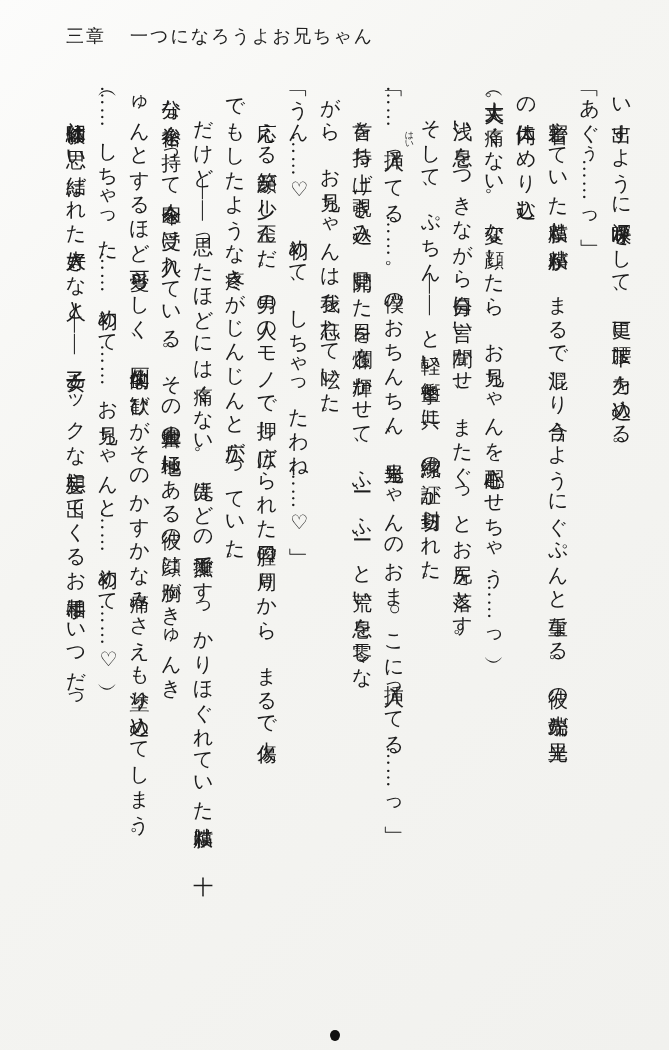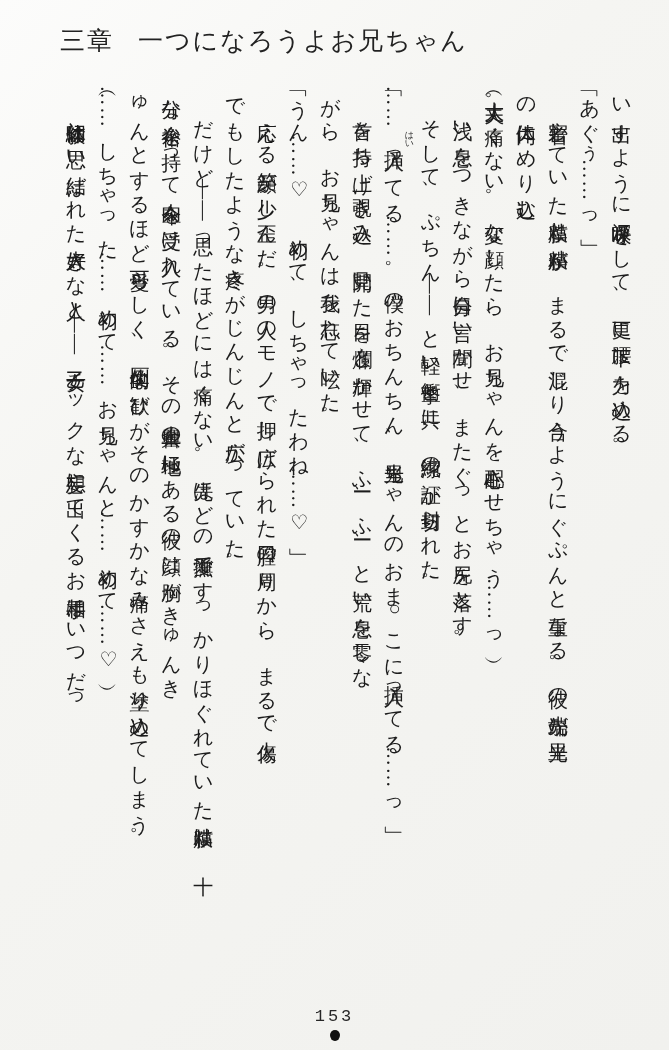--- a/index.html
+++ b/index.html
@@ -15,22 +15,22 @@
     font-family: "Liberation Serif", "DejaVu Serif", serif;
     color: #1e1e1e;
   }
   .page {
     position: absolute;
     inset: 0;
   }
   .running-head {
     position: absolute;
     top: 24px;
-    left: 60px;
-    font-size: 25px;
+    left: 66px;
+    font-size: 18px;
     letter-spacing: 2px;
     white-space: nowrap;
     color: #222;
   }
   .running-head .chapter-title {
     margin-left: 24px;
   }
   .body-text {
     position: absolute;
     top: 84px;
@@ -105,17 +105,16 @@
       <p class="tline">「うん……♡　初めて、しちゃったわね……♡」</p>
       <p class="tline indent">応える笑顔が少し歪んだ。男の人のモノで押し広げられた膣口の周りから、まるで火傷</p>
       <p class="tline">でもしたような疼きがじんじんと広がっていた。</p>
       <p class="tline indent">だけど――思ったほどには痛くない。先ほどの愛撫ですっかりほぐれていた粘膜は、十</p>
       <p class="tline">分な余裕を持って肉傘を受け入れている。その上興奮の極地にある彼の顔は胸がきゅんき</p>
       <p class="tline">ゅんとするほど可愛らしく、圧倒的な歓びがそのかすかな痛みさえも塗り込めてしまう。</p>
       <p class="tline">（……しちゃった……初めて……お兄ちゃんと……初めて……♡）</p>
       <p class="tline indent">初体験は思い結ばれた大好きな人と――乙女チックな妄想に出てくるお相手はいつだっ</p>
     </div>
 
-  <div class="page-number">153</div>
 
   <div class="ornament-dot"></div>
 
 </div>
 
 </body></html>

